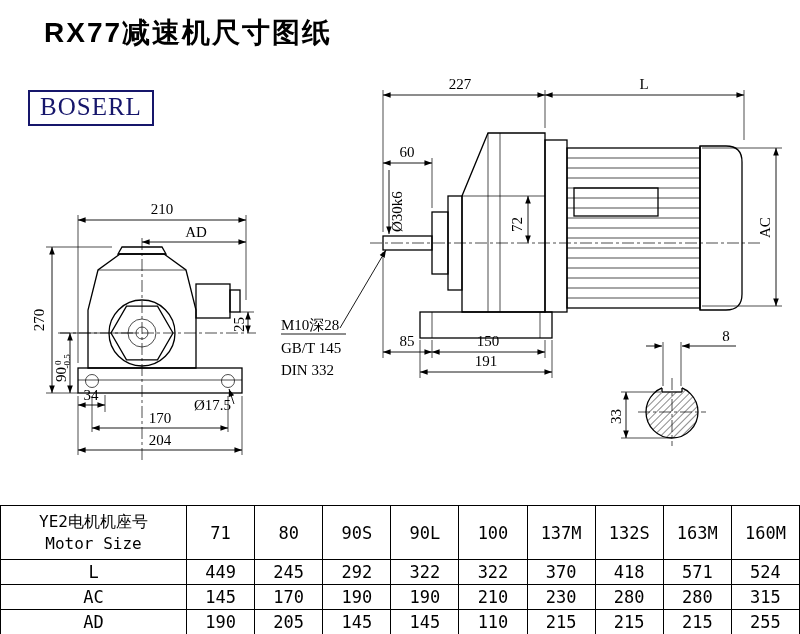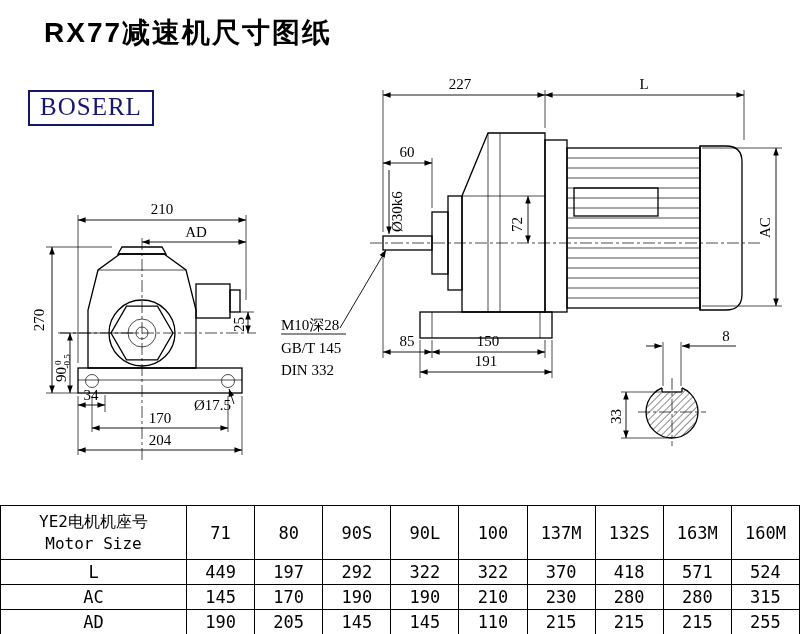--- a/index.html
+++ b/index.html
@@ -222,21 +222,21 @@
       <th>137M</th>
       <th>132S</th>
       <th>163M</th>
       <th>160M</th>
     </tr>
   </thead>
   <tbody>
     <tr>
       <td>L</td>
       <td>449</td>
-      <td>197</td>
+      <td>245</td>
       <td>292</td>
       <td>322</td>
       <td>322</td>
       <td>370</td>
       <td>418</td>
       <td>571</td>
       <td>524</td>
     </tr>
     <tr>
       <td>AC</td>

